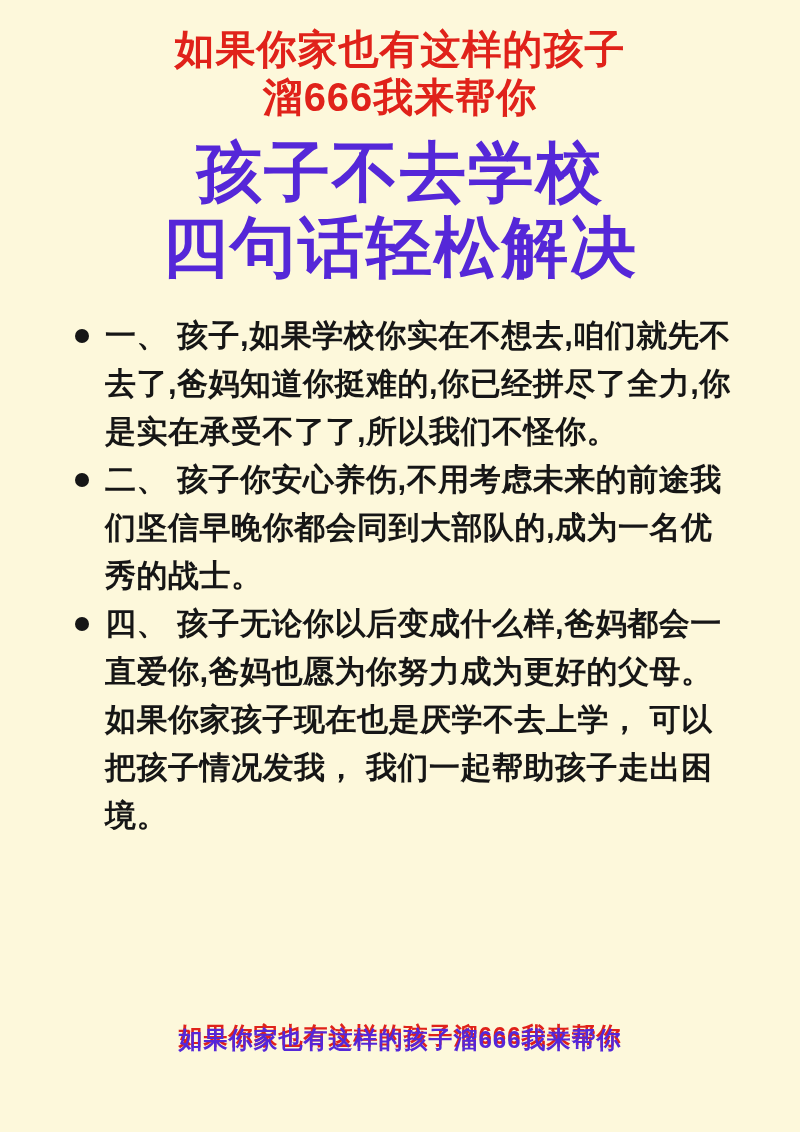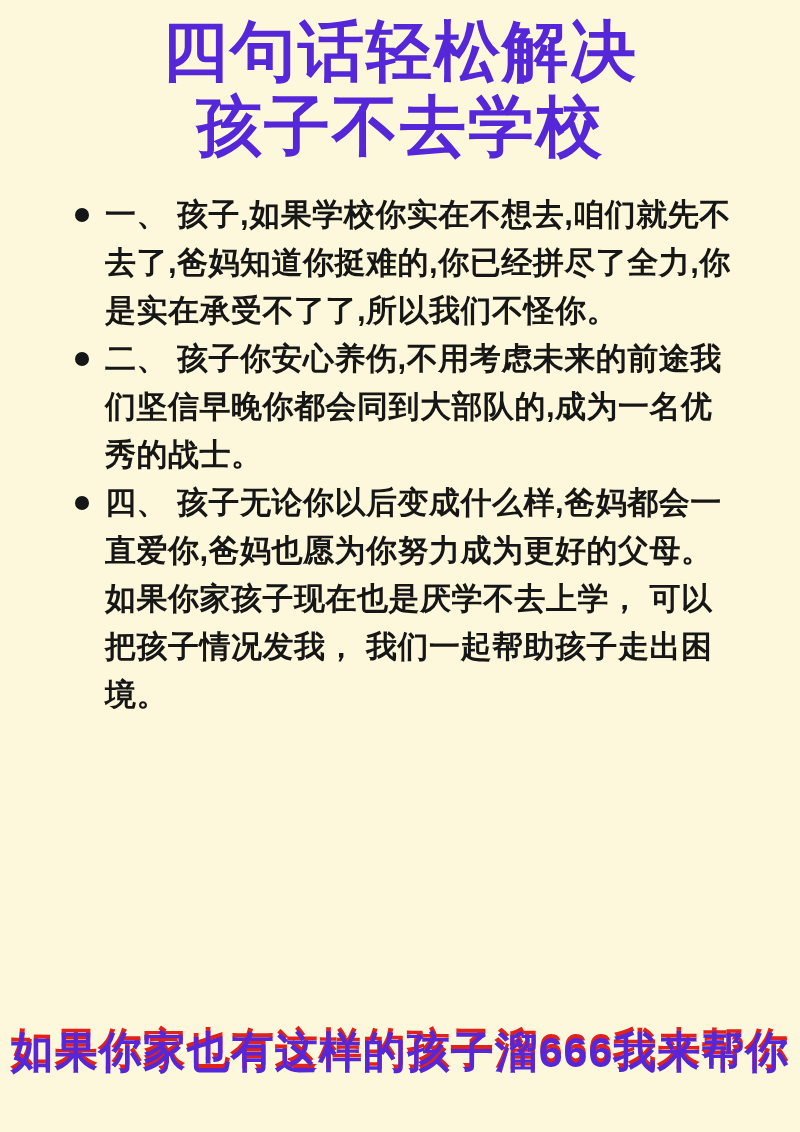--- a/index.html
+++ b/index.html
@@ -59,35 +59,39 @@
     border-radius: 50%;
     background: var(--ink, #161616);
   }
   .footer {
     position: absolute;
     top: 1024px;
     left: 0;
     width: 100%;
     text-align: center;
     color: var(--purple, #5527D8);
-    font-size: 43px;
+    font-size: 24px;
     font-weight: 800;
     letter-spacing: 1px;
     text-shadow: 0 -4px 0 var(--red, #E0221A);
   }
 </style>
 </head>
 <body>
 
 <div class="poster">
 
+  <div class="header">
+    <div>如果你家也有这样的孩子</div>
+    <div>溜666我来帮你</div>
+  </div>
 
   <h1 class="title">
+    <span class="title-line">孩子不去学校</span>
     <span class="title-line">四句话轻松解决</span>
-    <span class="title-line">孩子不去学校</span>
   </h1>
 
   <ul class="points">
     <li class="point">
       <span class="dot"></span>
       <span>一、 孩子,如果学校你实在不想去,咱们就先不去了,爸妈知道你挺难的,你已经拼尽了全力,你是实在承受不了了,所以我们不怪你。</span>
     </li>
     <li class="point">
       <span class="dot"></span>
       <span>二、 孩子你安心养伤,不用考虑未来的前途我们坚信早晚你都会同到大部队的,成为一名优秀的战士。</span>

